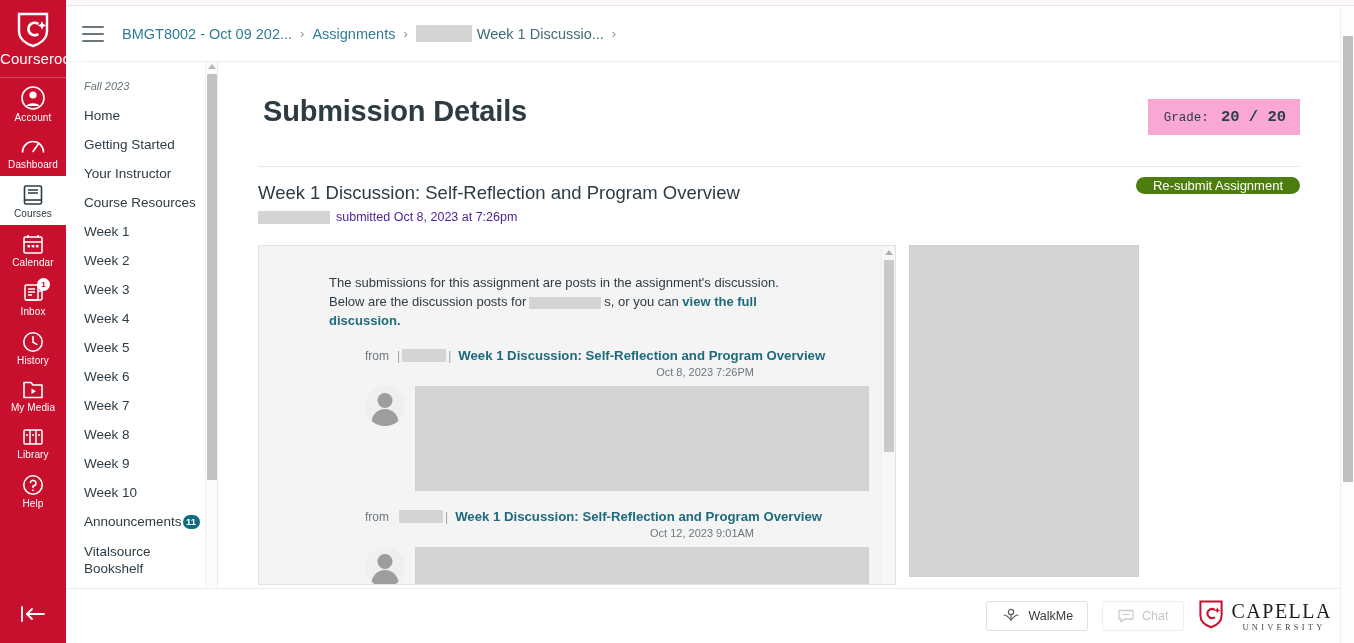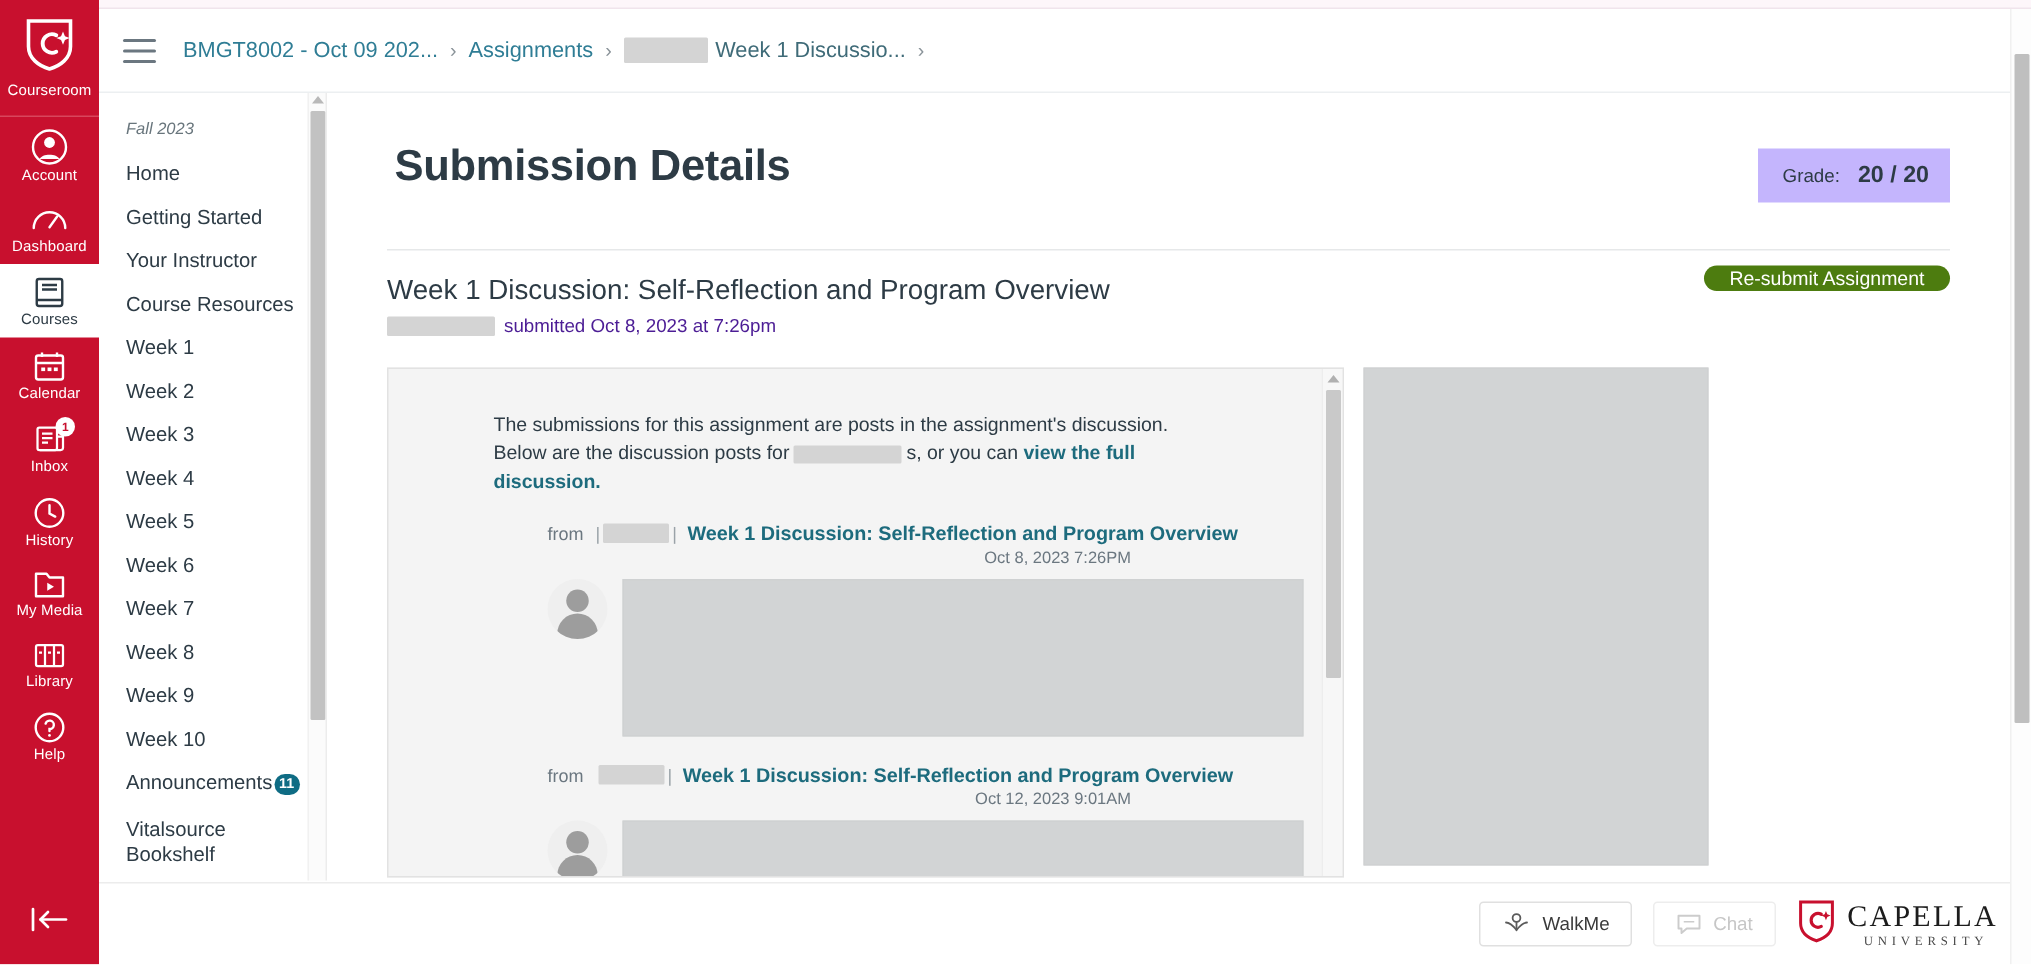--- a/index.html
+++ b/index.html
@@ -34,21 +34,21 @@
     display: flex; flex-direction: column;
     align-items: stretch;
     z-index: 40;
   }
   .gn-logo {
     padding: 10px 0 9px 0;
     text-align: center;
     border-bottom: 1px solid #d8465c;
   }
   .gn-logo .shield { display:block; margin: 0 auto 2px auto; }
-  .gn-logo .lbl { color: #fff; font-size: 10px; letter-spacing: .1px; }
+  .gn-logo .lbl { color: #fff; font-size: 15px; letter-spacing: .1px; }
   .gn-item {
     padding: 7px 2px 6px 2px;
     text-align: center;
     color: #ffffff;
     cursor: pointer;
     position: relative;
   }
   .gn-item .lbl {
     display: block;
     font-size: 10px;
@@ -196,24 +196,25 @@
   .page-title {
     font-size: 29px;
     font-weight: bold;
     color: #2d3b45;
     margin: 5px;
     letter-spacing: -.2px;
   }
   .grade-chip {
     position: absolute;
     right: 40px; top: 37px;
-    background: #c4b5fd;
+    background: #f9a8d4;
     padding: 9px 14px 9px 16px;
     display: flex; align-items: baseline;
     box-shadow: 0 0 0 0 transparent;
+    font-family: Liberation Mono, monospace;
   }
   .grade-chip .g-label {
     font-size: 12.5px; color: #2d3b45; margin-right: 12px;
   }
   .grade-chip .g-value {
     font-size: 15.5px; font-weight: bold; color: #2d3b45;
   }
   .rule {
     margin: 38px 0 0 0;
     border: 0; border-top: 1px solid #e6e8e9;

